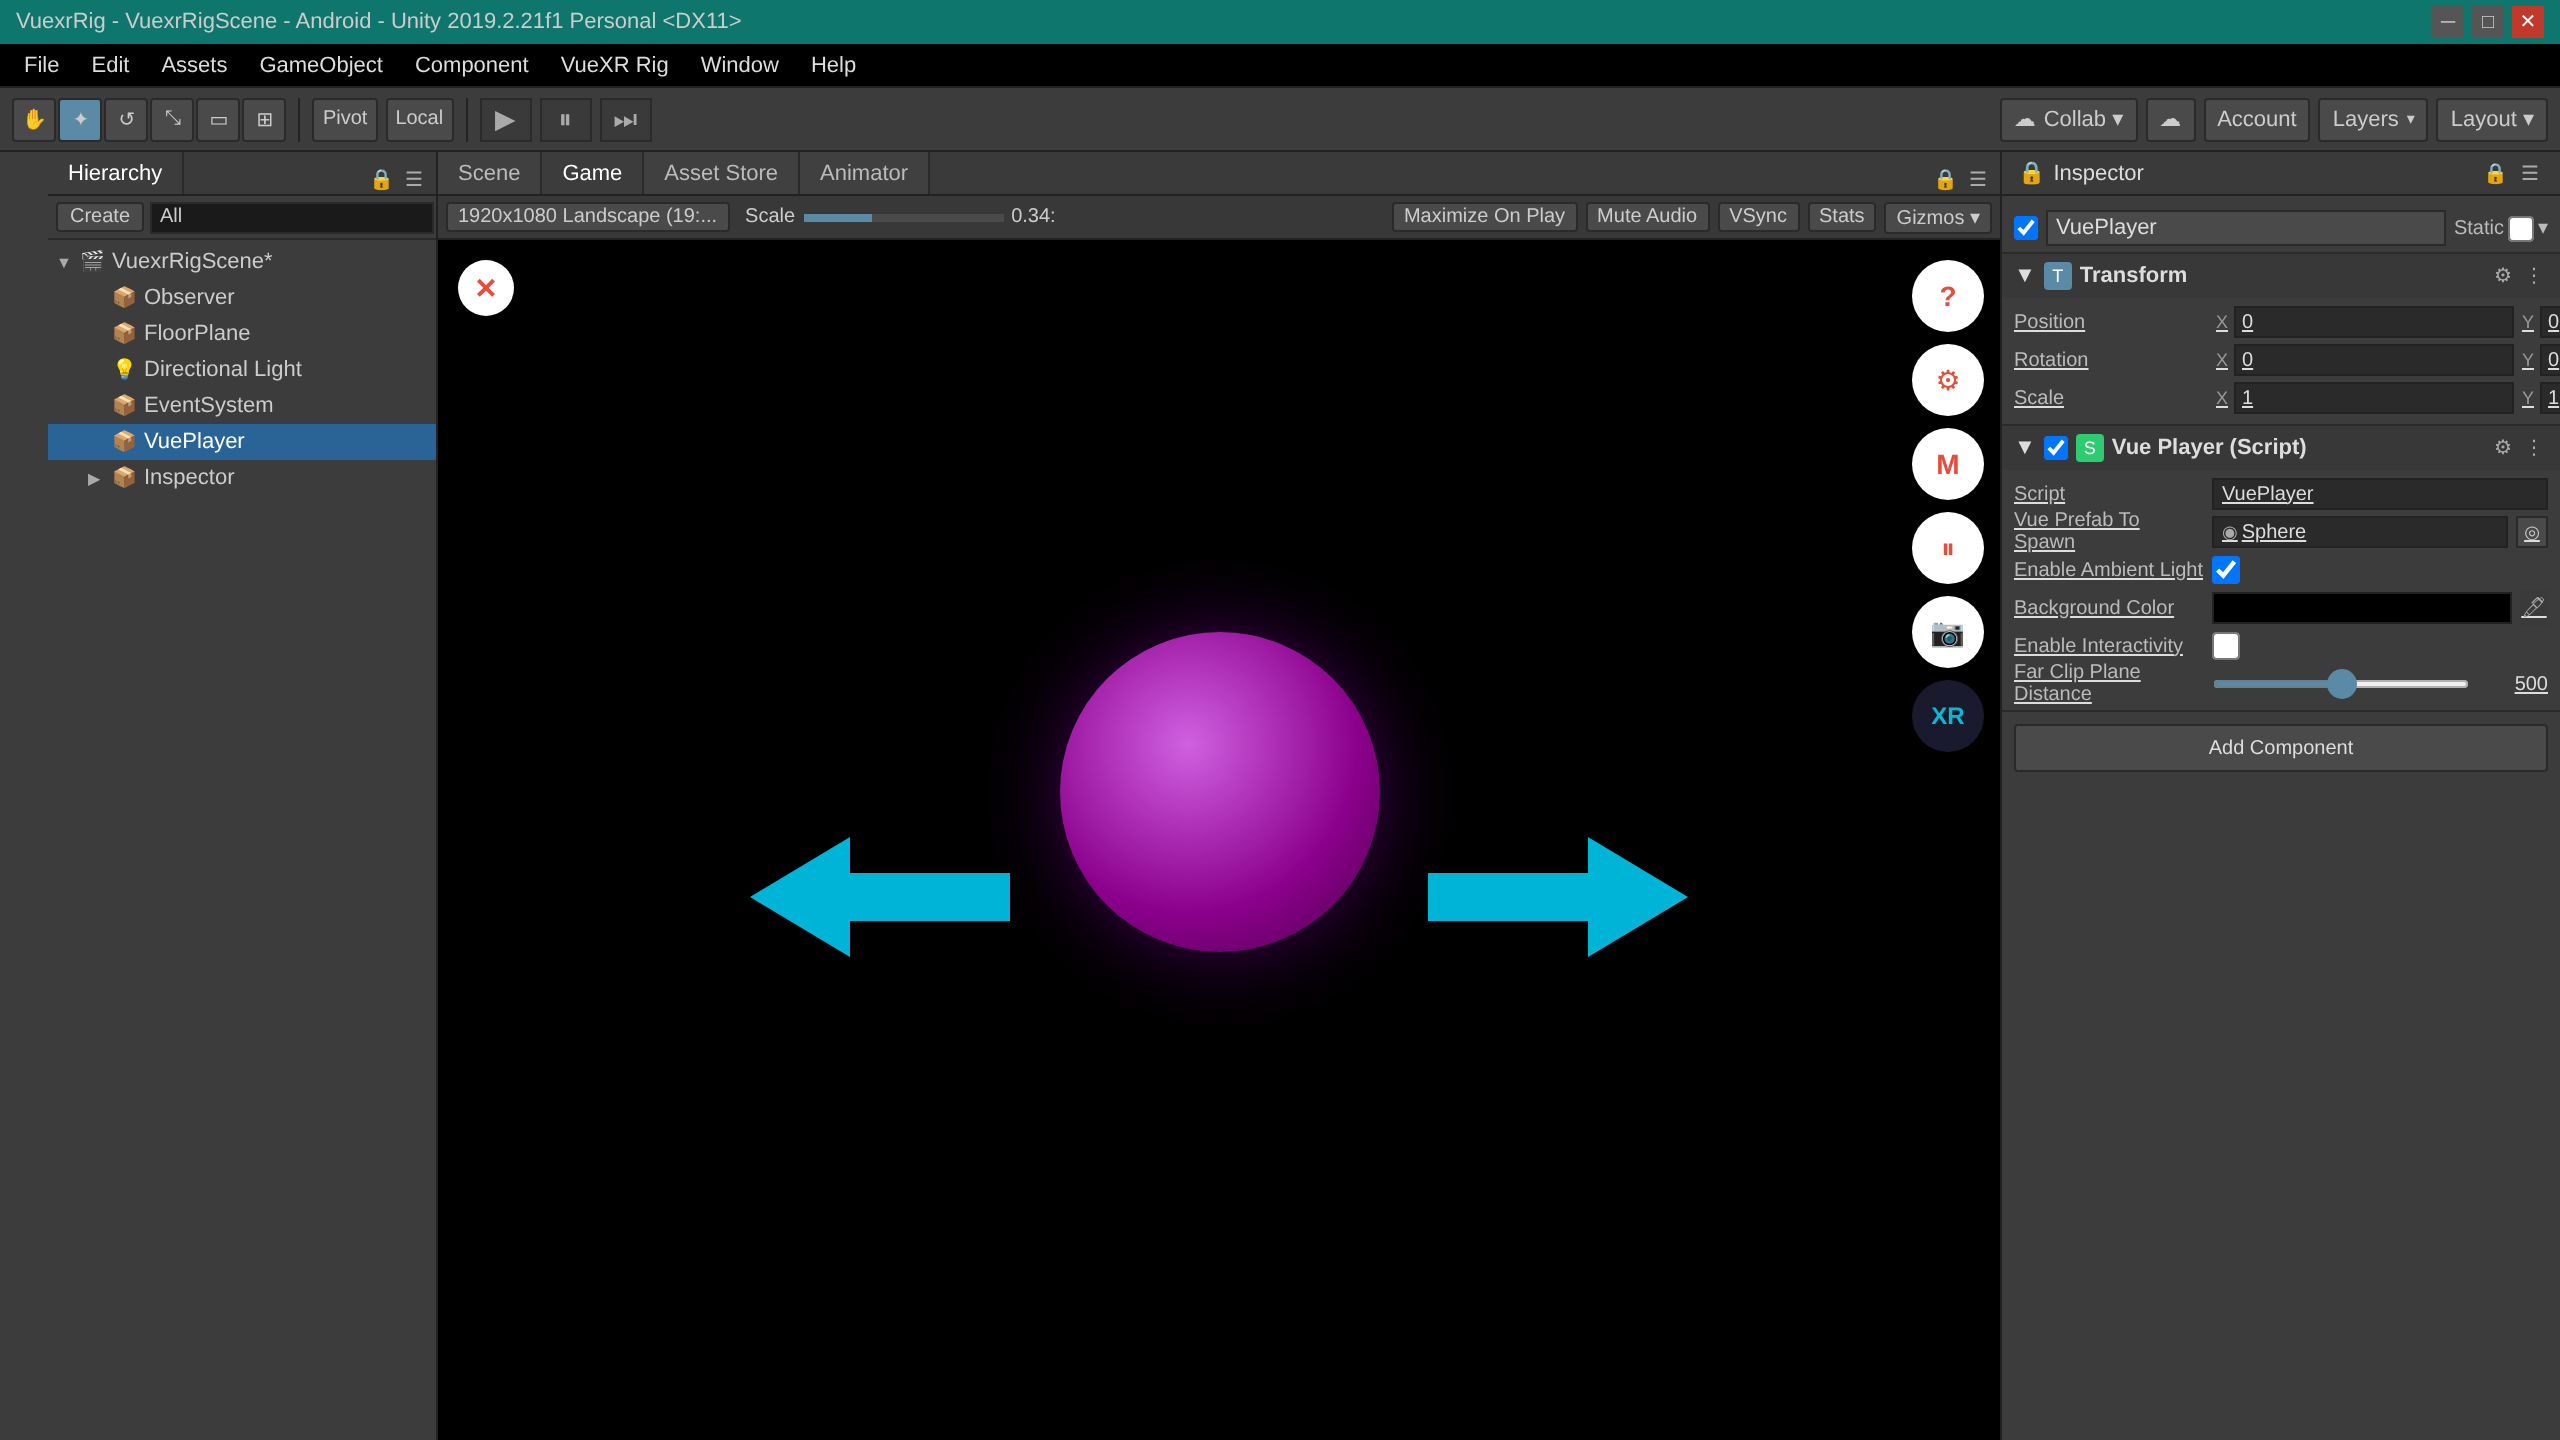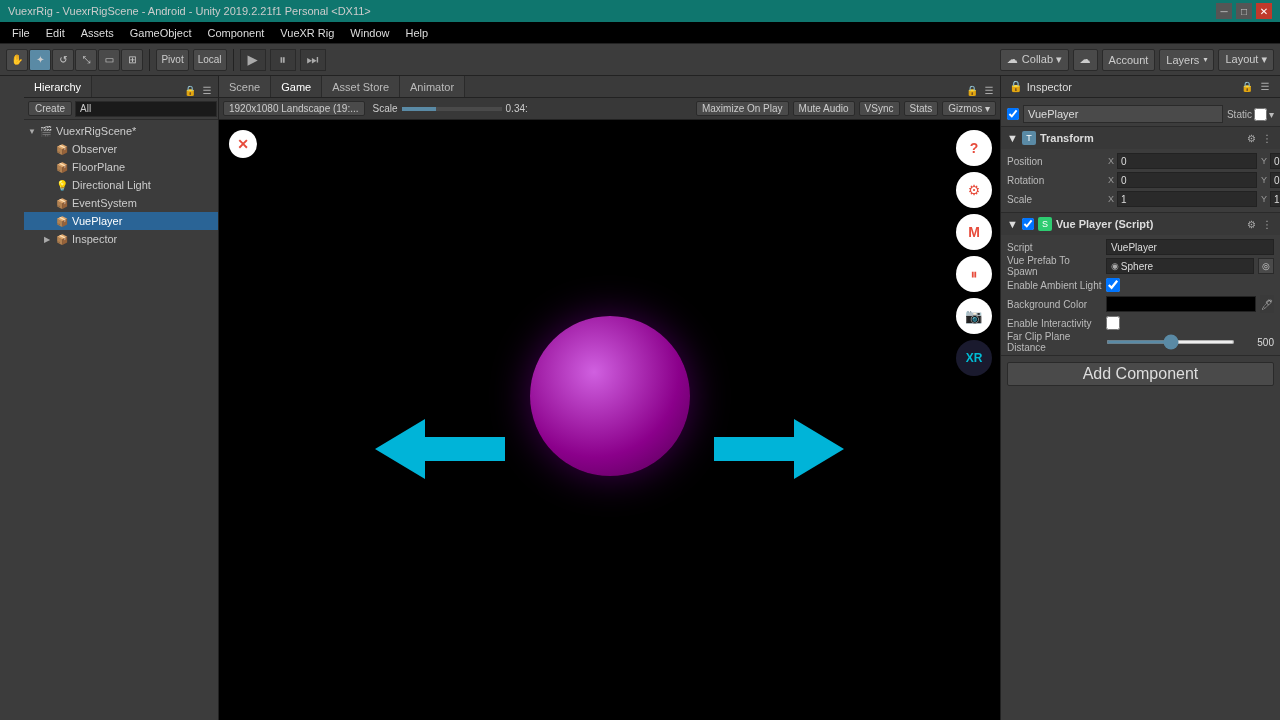--- a/index.html
+++ b/index.html
@@ -398,20 +398,21 @@
       border-radius: 2px;
       display: flex; align-items: center; justify-content: center;
       font-size: 9px; color: #fff;
     }
     .component-title { font-size: 11px; color: #ddd; font-weight: bold; flex: 1; }
     .component-actions { display: flex; gap: 2px; margin-left: auto; }
     .comp-action-btn { background: none; border: none; color: #aaa; cursor: pointer; font-size: 10px; padding: 0 2px; }
 
     .component-body {
       padding: 3px 6px;
+      text-decoration: underline;
     }
     .prop-row {
       display: flex;
       align-items: center;
       height: 18px;
       gap: 4px;
       margin-bottom: 1px;
     }
     .prop-label {
       width: 95px;
@@ -532,21 +533,21 @@
 
     
     .add-component-btn {
       width: calc(100% - 12px);
       margin: 6px;
       height: 24px;
       background: #4a4a4a;
       border: 1px solid #2a2a2a;
       color: #ddd;
       cursor: pointer;
-      font-size: 16px;
+      font-size: 10px;
       border-radius: 2px;
       display: flex;
       align-items: center;
       justify-content: center;
     }
 
     
     .svg-arrow { overflow: visible; }
   </style>
 </head>

